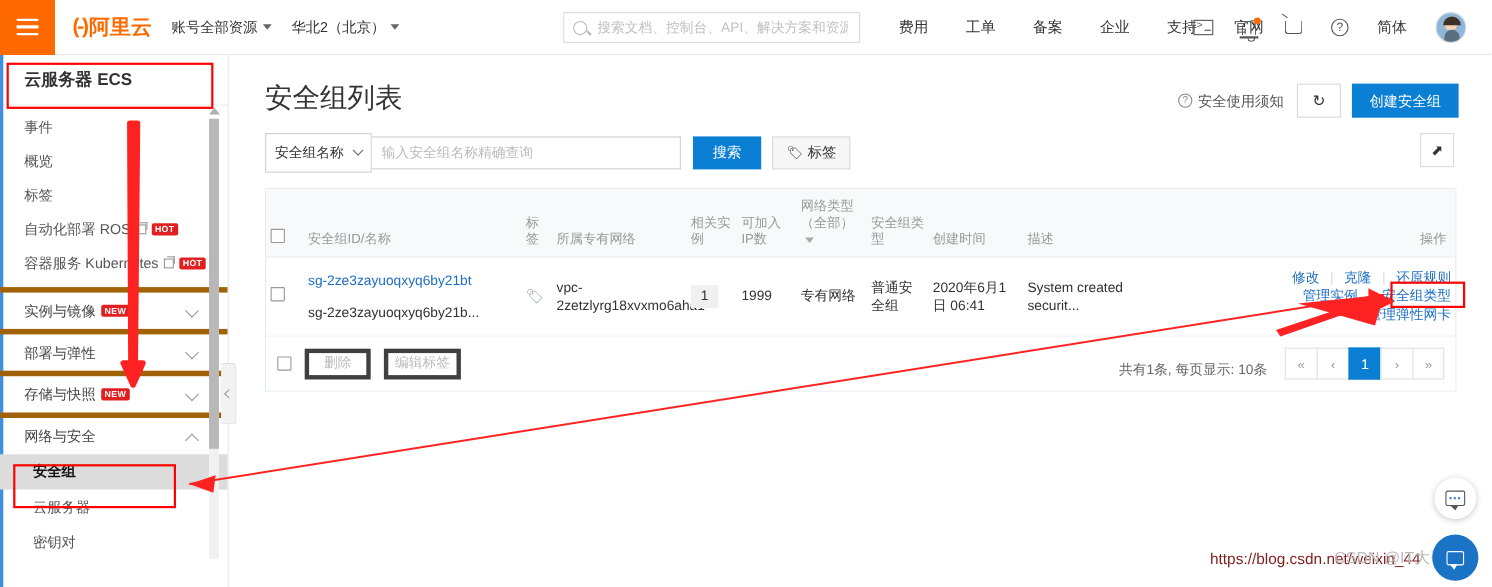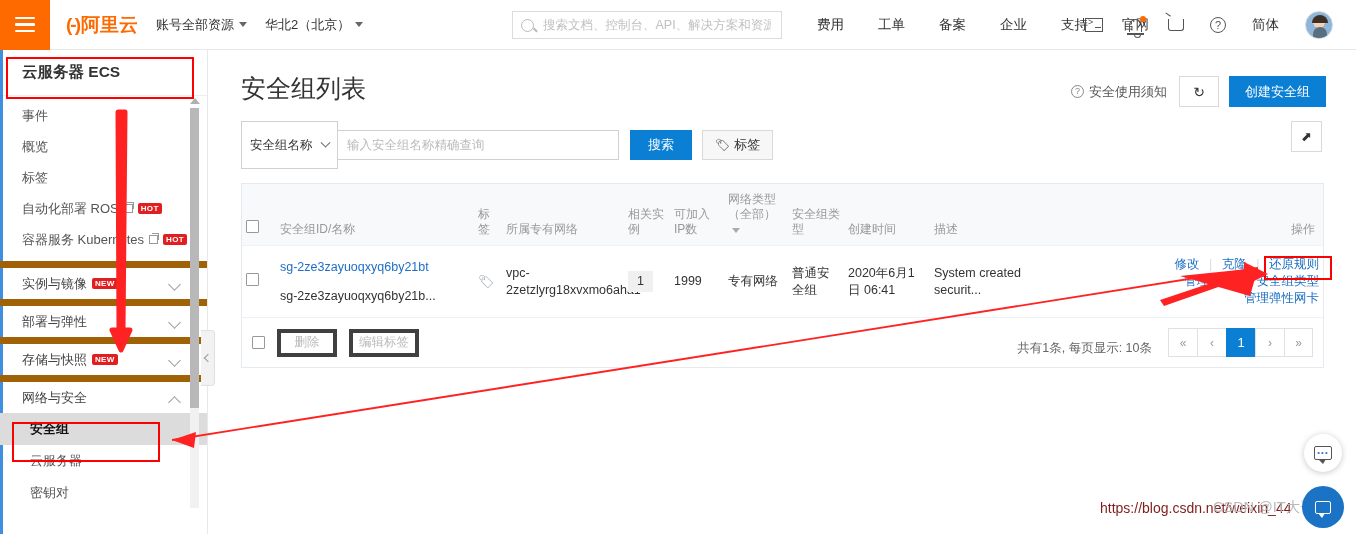--- a/index.html
+++ b/index.html
@@ -96,21 +96,21 @@
   }
   .side-list { padding-top: 4px; }
   .side-item {
     height: 31px; display: flex; align-items: center; padding-left: 22px;
     font-size: 13px; color: #555; cursor: pointer; white-space: nowrap; position: relative;
   }
   .side-item.active { background: #dcdcdc; color: #111; font-weight: bold; }
   .side-item.sub { padding-left: 30px; }
   .side-group {
     height: 38px; display: flex; align-items: center; padding-left: 22px;
-    font-size: 13px; color: #444; cursor: pointer; border-top: 7px solid #a16207;
+    font-size: 13px; color: #444; cursor: pointer; border-top: 5px solid #a16207;
     position: relative; white-space: nowrap;
   }
   .badge-hot, .badge-new {
     display: inline-block; font-size: 8px; color: #fff; background: #e02020;
     padding: 0px 3px; border-radius: 2px; margin-left: 5px; font-weight: bold;
     vertical-align: middle; line-height: 11px; letter-spacing: 0.3px;
   }
   .ext-ic { display: inline-block; width: 9px; height: 9px; border: 1.2px solid #999;
             margin-left: 5px; position: relative; vertical-align: middle; }
   .ext-ic:after { content: ""; position: absolute; right: -2px; top: -3px; width: 6px; height: 6px;
@@ -139,21 +139,21 @@
   .hint { font-size: 13px; color: #555; display: flex; align-items: center; margin-right: 12px; cursor: pointer; }
   .hint .q { width: 13px; height: 13px; border: 1.2px solid #888; border-radius: 50%; font-size: 9px;
              line-height: 11px; text-align: center; margin-right: 5px; color: #888; }
   .btn-refresh { width: 40px; height: 31px; border: 1px solid #d9d9d9; background: #fff;
                  display: flex; align-items: center; justify-content: center; cursor: pointer; }
   .refresh-ic { font-size: 14px; color: #333; }
   .btn-primary { height: 31px; background: #0a7fd4; color: #fff; font-size: 13px; border: none;
                  padding: 0 16px; cursor: pointer; font-family: "Liberation Sans", sans-serif; }
 
   .filter-row { position: relative; margin: 16px 0 0 14px; display: flex; align-items: center; }
-  .sel-box { width: 97px; height: 48px; border: 1px solid #d0d0d0; background: #fff; display: flex;
+  .sel-box { width: 97px; height: 36px; border: 1px solid #d0d0d0; background: #fff; display: flex;
              align-items: center; justify-content: space-between; padding: 0 8px; font-size: 12.5px;
              color: #333; cursor: pointer; }
   .sel-box .cv { width: 7px; height: 7px; border-right: 1.6px solid #666; border-bottom: 1.6px solid #666;
                  transform: rotate(45deg) translate(-2px,-2px); }
   .txt-input { width: 281px; height: 30px; border: 1px solid #d0d0d0; border-left: none; background: #fff;
                font-size: 12.5px; padding: 0 9px; outline: none; color: #333;
                font-family: "Liberation Sans", sans-serif; }
   .txt-input::placeholder { color: #bbb; }
   .btn-search { width: 62px; height: 30px; background: #0a7fd4; color: #fff; border: none;
                 font-size: 13px; margin-left: 11px; cursor: pointer; font-family: "Liberation Sans", sans-serif; }

